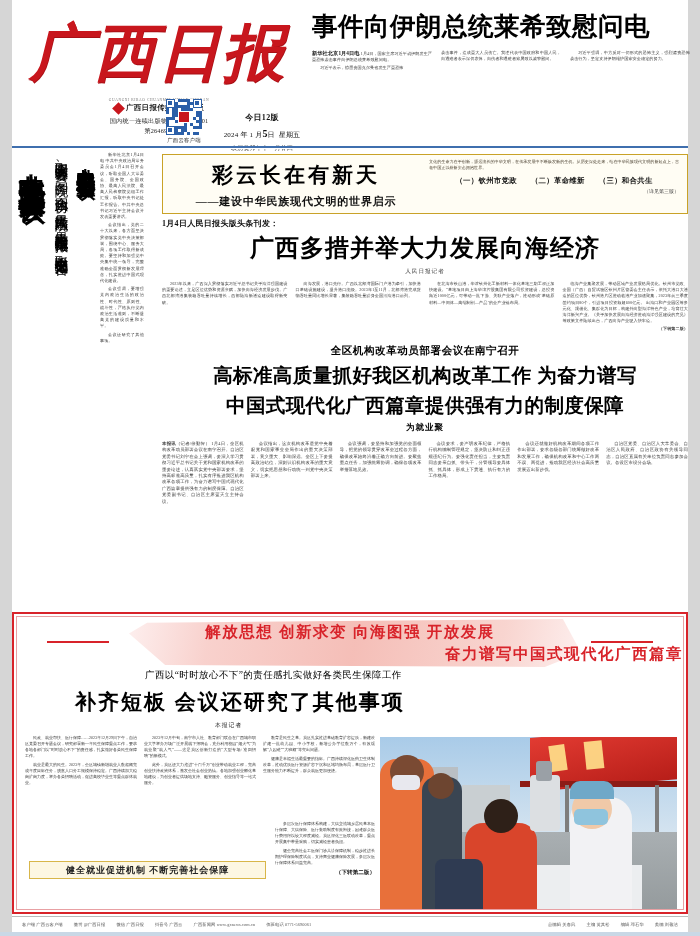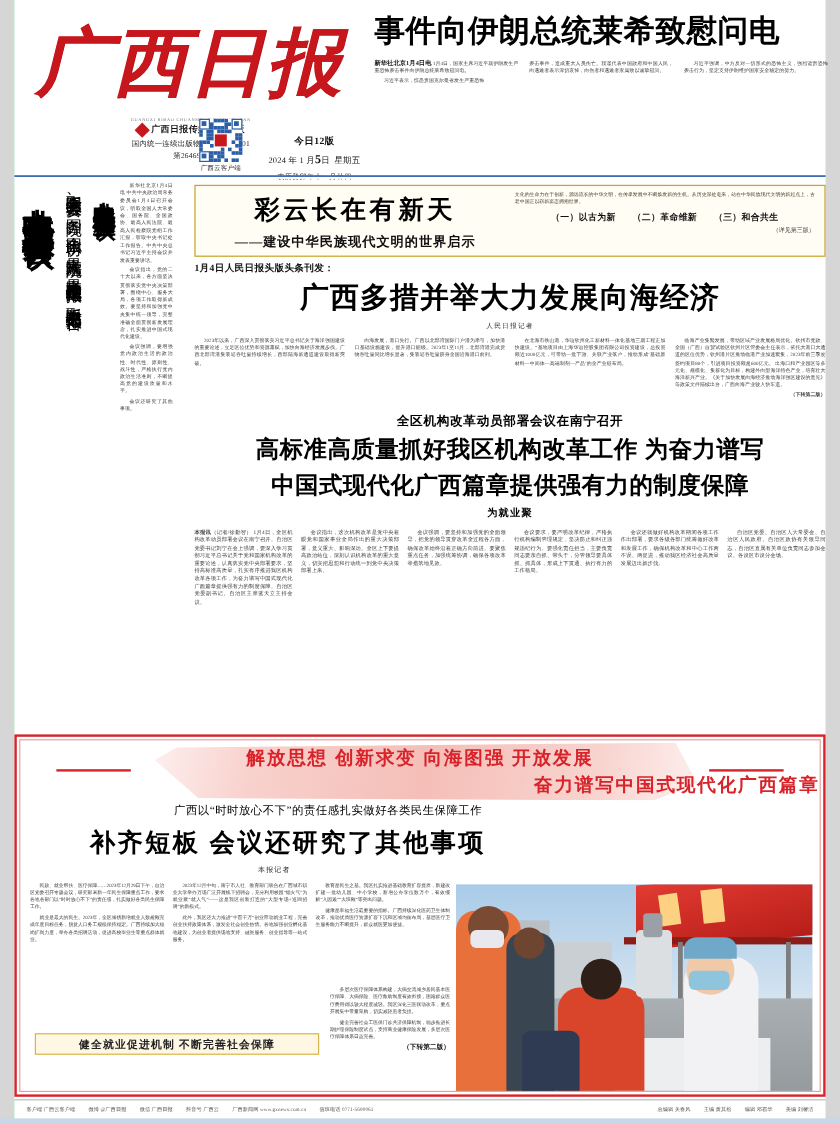--- a/index.html
+++ b/index.html
@@ -5,21 +5,21 @@
   * { box-sizing: border-box; margin: 0; padding: 0; }
   html, body {
     width: 700px; height: 936px;
     background: #d8d8d8;
     font-family: "Liberation Serif", "DejaVu Serif", serif;
     overflow: hidden;
   }
   #page {
     position: relative;
     width: 700px; height: 936px;
-    background: #86efac;
+    background: #fef9c3;
     overflow: hidden;
   }
   .side-shade { position: absolute; top: 0; height: 936px; width: 12px; background: #d6d6d6; }
   .side-shade.left { left: 0; }
   .side-shade.right { right: 0; }
 
   .sheet { position: absolute; left: 12px; top: 0; width: 676px; height: 936px; background: #fff; }
 
   
   .masthead { position: absolute; left: 12px; top: 6px; width: 676px; height: 142px; }
@@ -369,21 +369,21 @@
 
     <div class="feature-box">
       <div class="fb-inner">
         <div class="fb-left">
           <div class="fb-title">彩云长在有新天</div>
           <div class="fb-sub">——建设中华民族现代文明的世界启示</div>
         </div>
         <div class="fb-right">
           <div class="fb-micro">文化的生命力在于创新，源远流长的中华文明，在传承发展中不断焕发新的生机。从历史深处走来，站在中华民族现代文明的新起点上，古老中国正以崭新姿态拥抱世界。</div>
           <div class="fb-items">
-            <span class="fb-item">（一）以古为新</span>
+            <span class="fb-item">（一）钦州市党政</span>
             <span class="fb-item">（二）革命维新</span>
             <span class="fb-item">（三）和合共生</span>
           </div>
           <div class="fb-ref">（详见第三版）</div>
         </div>
       </div>
     </div>
 
     <div class="story2">
       <div class="s2-kicker">1月4日人民日报头版头条刊发：</div>

